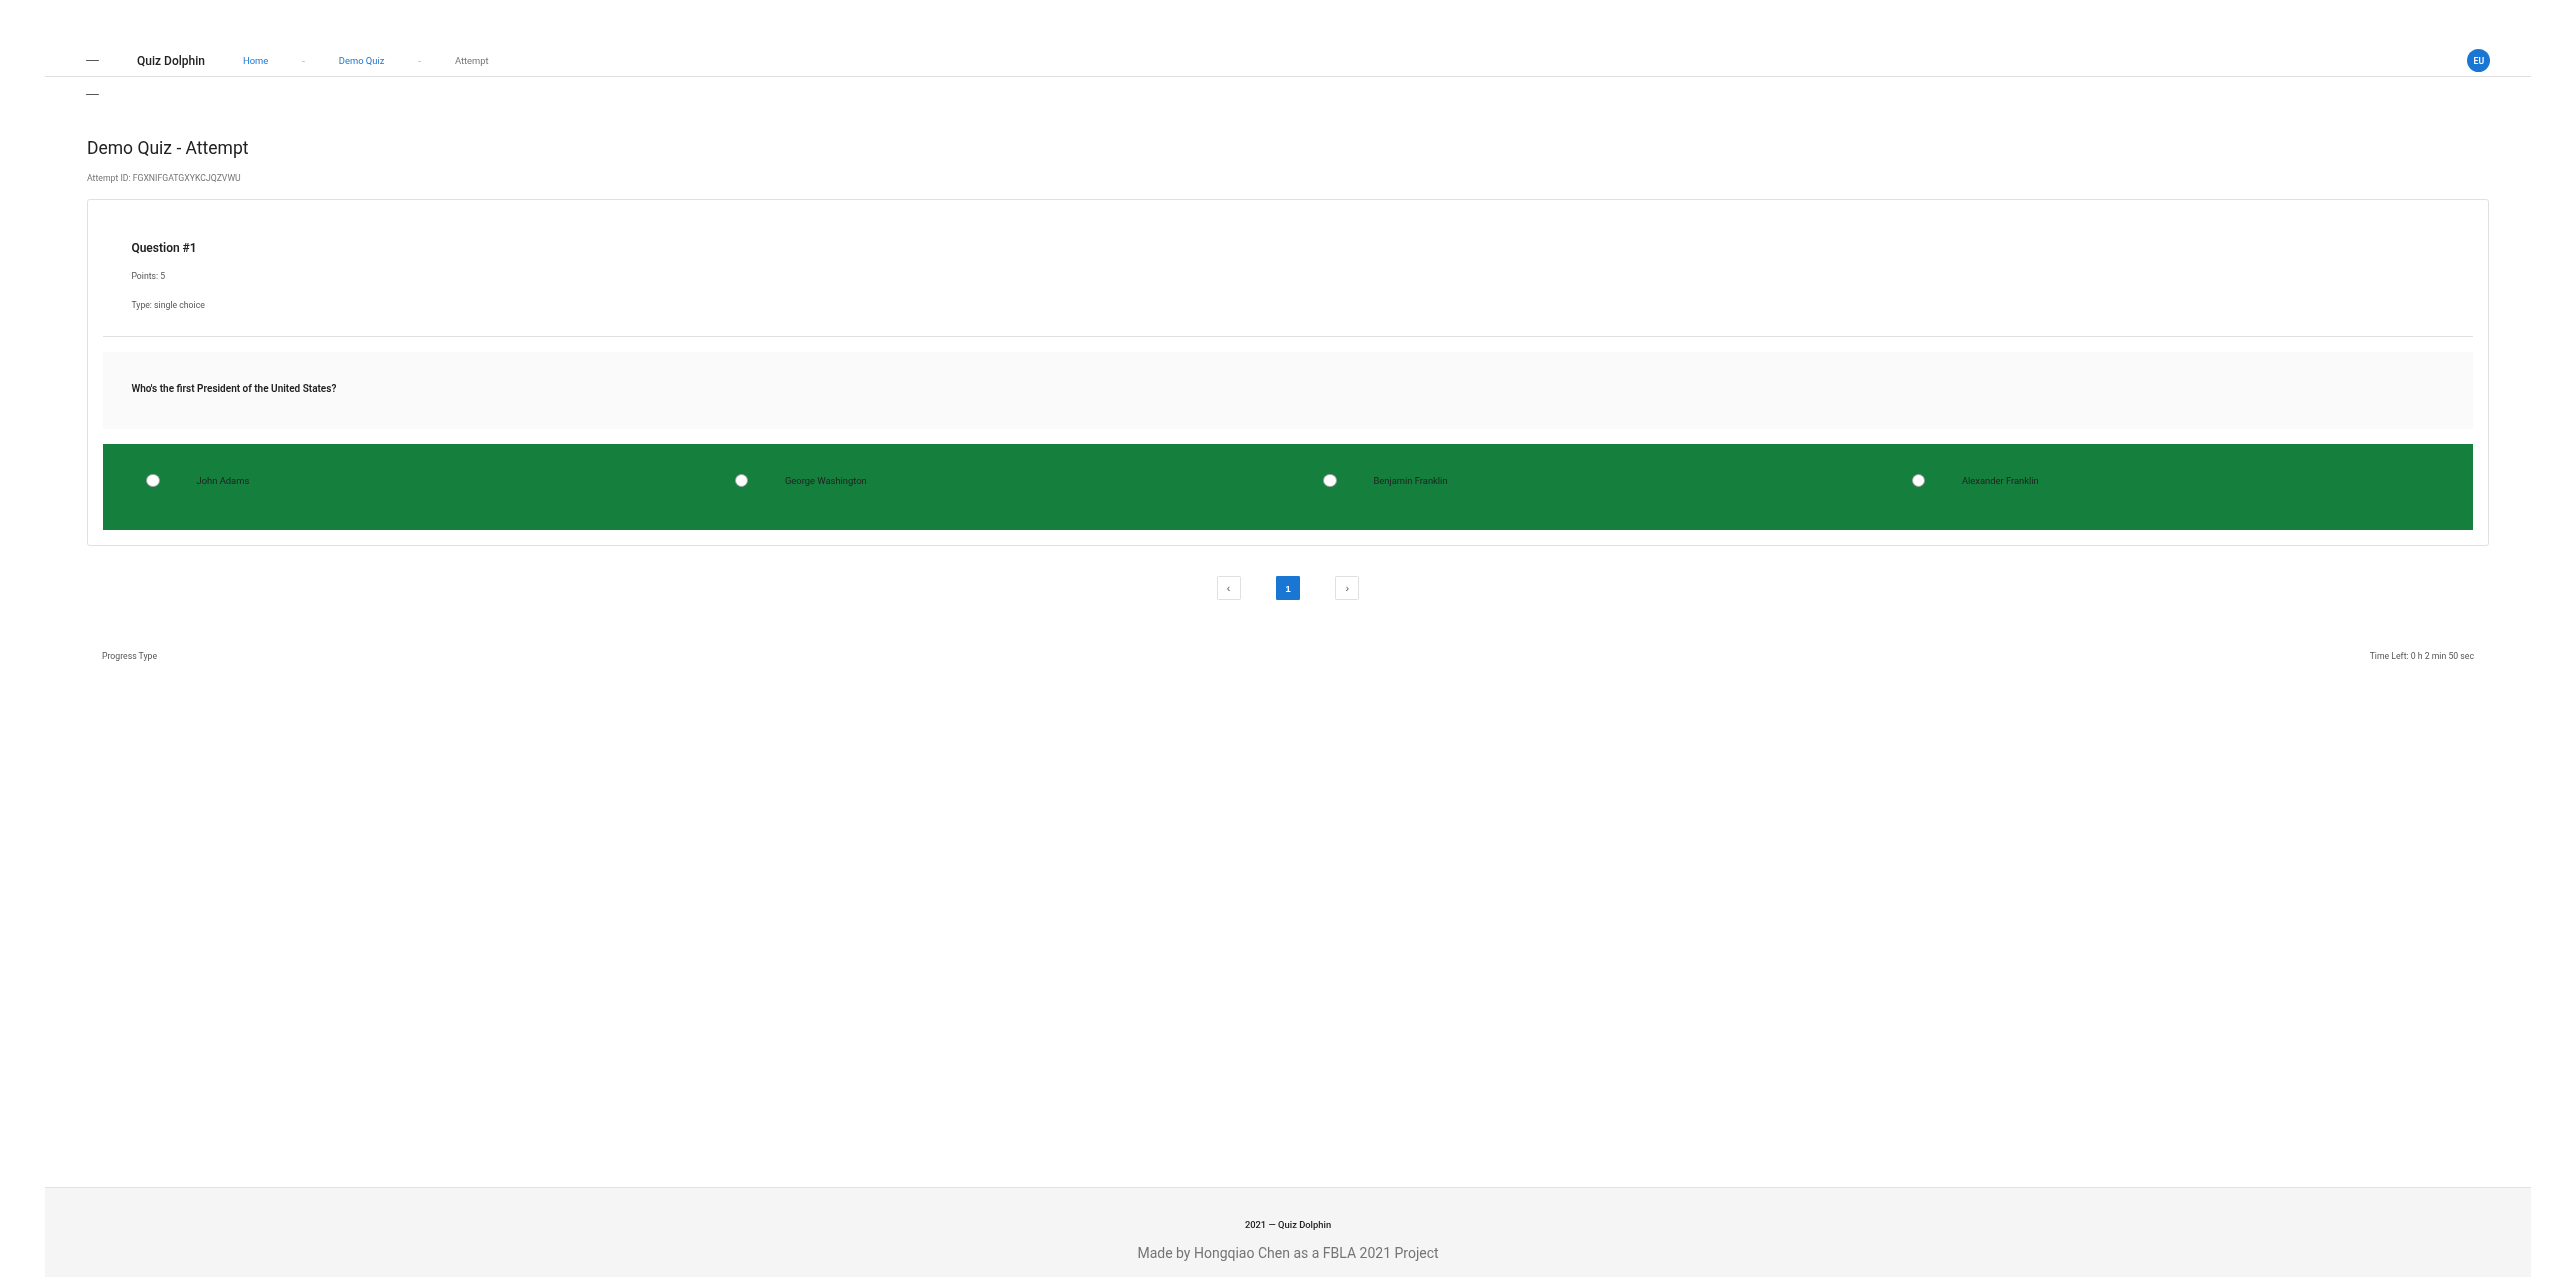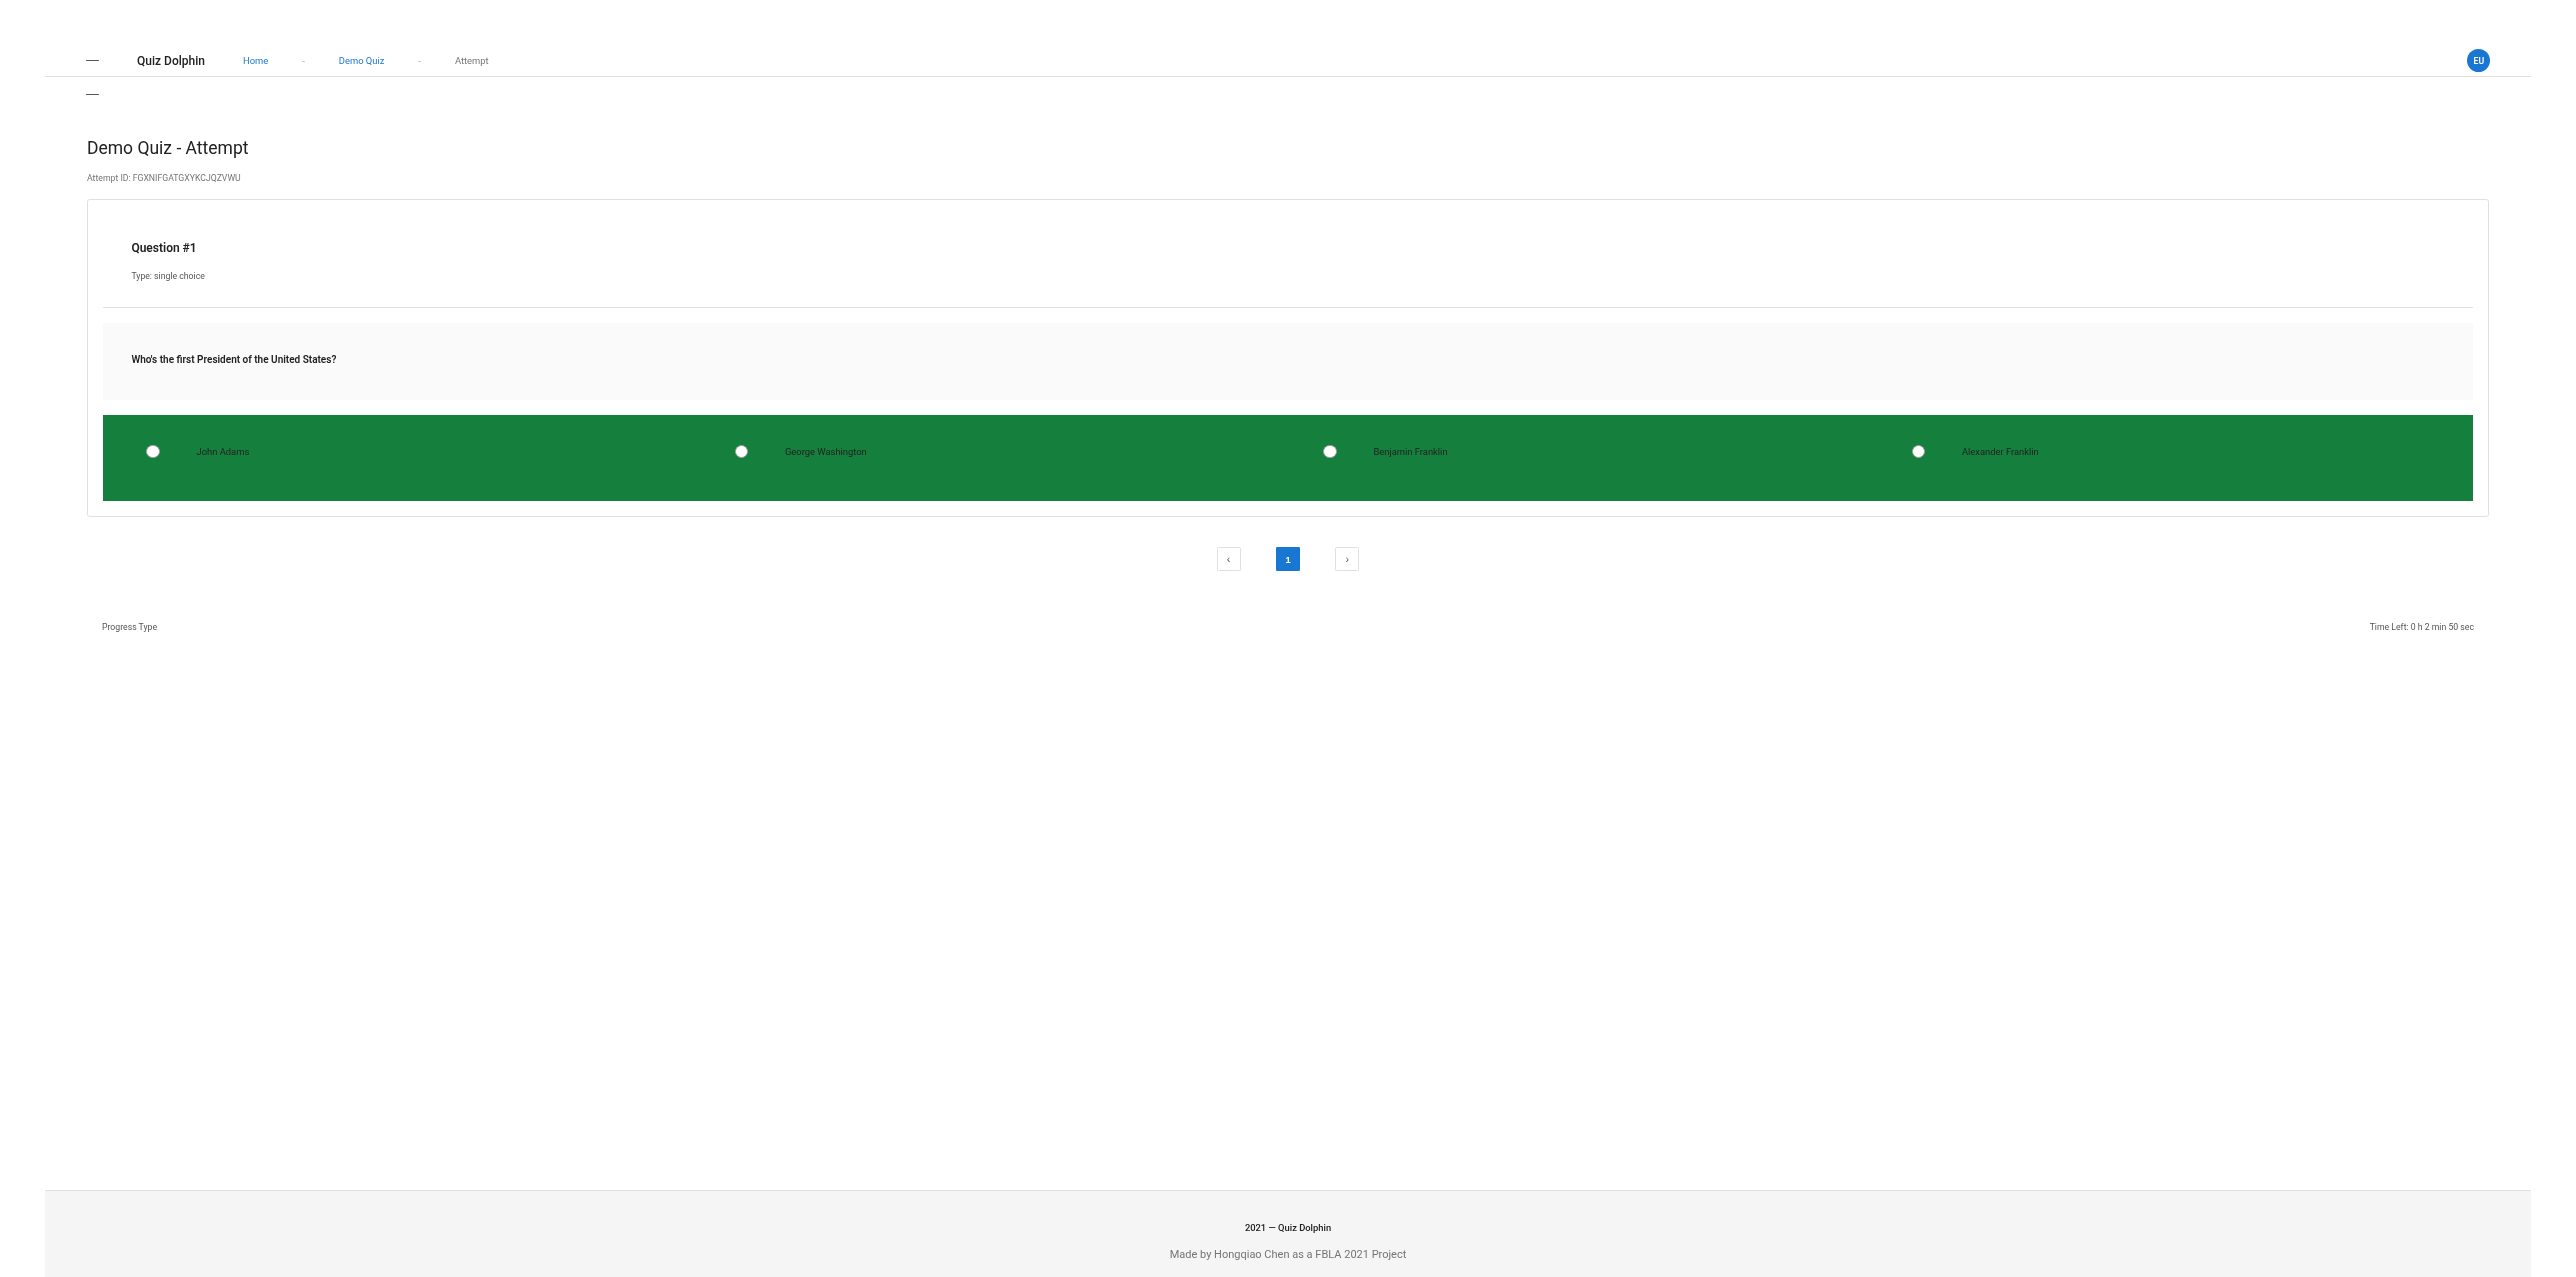--- a/index.html
+++ b/index.html
@@ -257,21 +257,21 @@
     }
 
     .footer-line1 {
       font-size: 9.4px;
       font-weight: 500;
       color: #212121;
       margin-bottom: 5.4px;
     }
 
     .footer-line2 {
-      font-size: 11px;
+      font-size: 14px;
       color: #757575;
     }
   </style>
 </head>
 <body>
 
 <nav class="navbar">
   <div class="navbar-hamburger">
     <div class="hamburger-bar"></div>
     <div class="hamburger-bar"></div>
@@ -290,20 +290,21 @@
   </div>
 </nav>
 
 <main class="main-content">
   <h1 class="page-title">Demo Quiz - Attempt</h1>
   <p class="page-subtitle">Attempt ID: FGXNIFGATGXYKCJQZVWU</p>
 
   <div class="question-card">
     <div class="question-header">
       <div class="question-title">Question #1</div>
+      <div class="question-meta">Points: 5</div>
       <div class="question-meta">Type: single choice</div>
     </div>
     <div class="question-body">
       <div class="question-text">Who's the first President of the United States?</div>
     </div>
     <div class="options-grid">
       <div class="option-item">
         <div class="radio-circle"></div>
         <span class="option-label">John Adams</span>
       </div>

